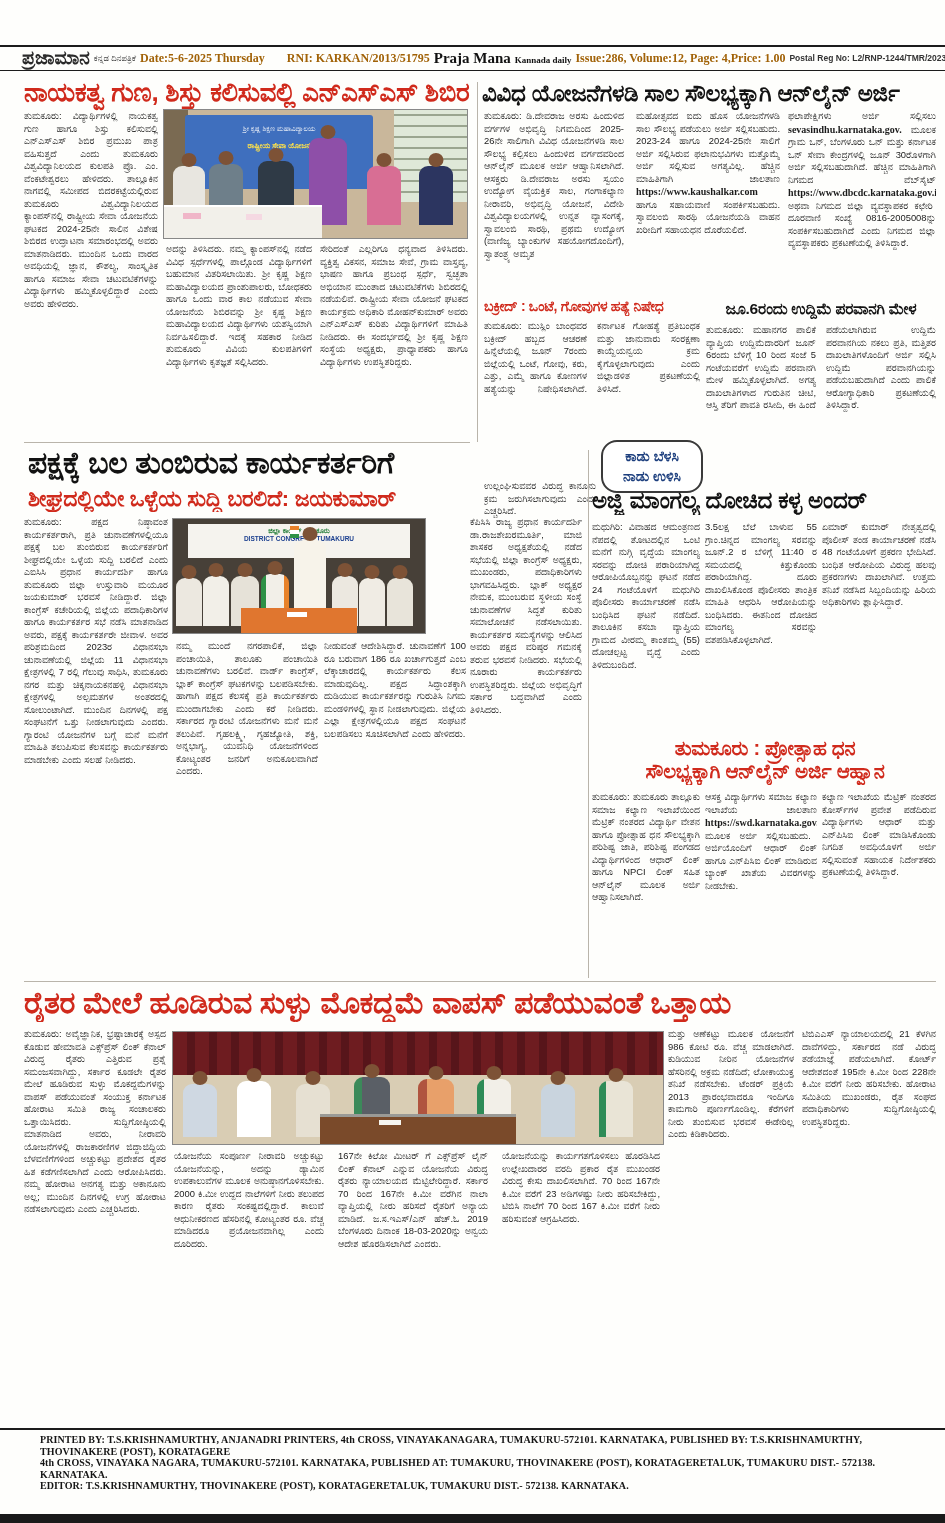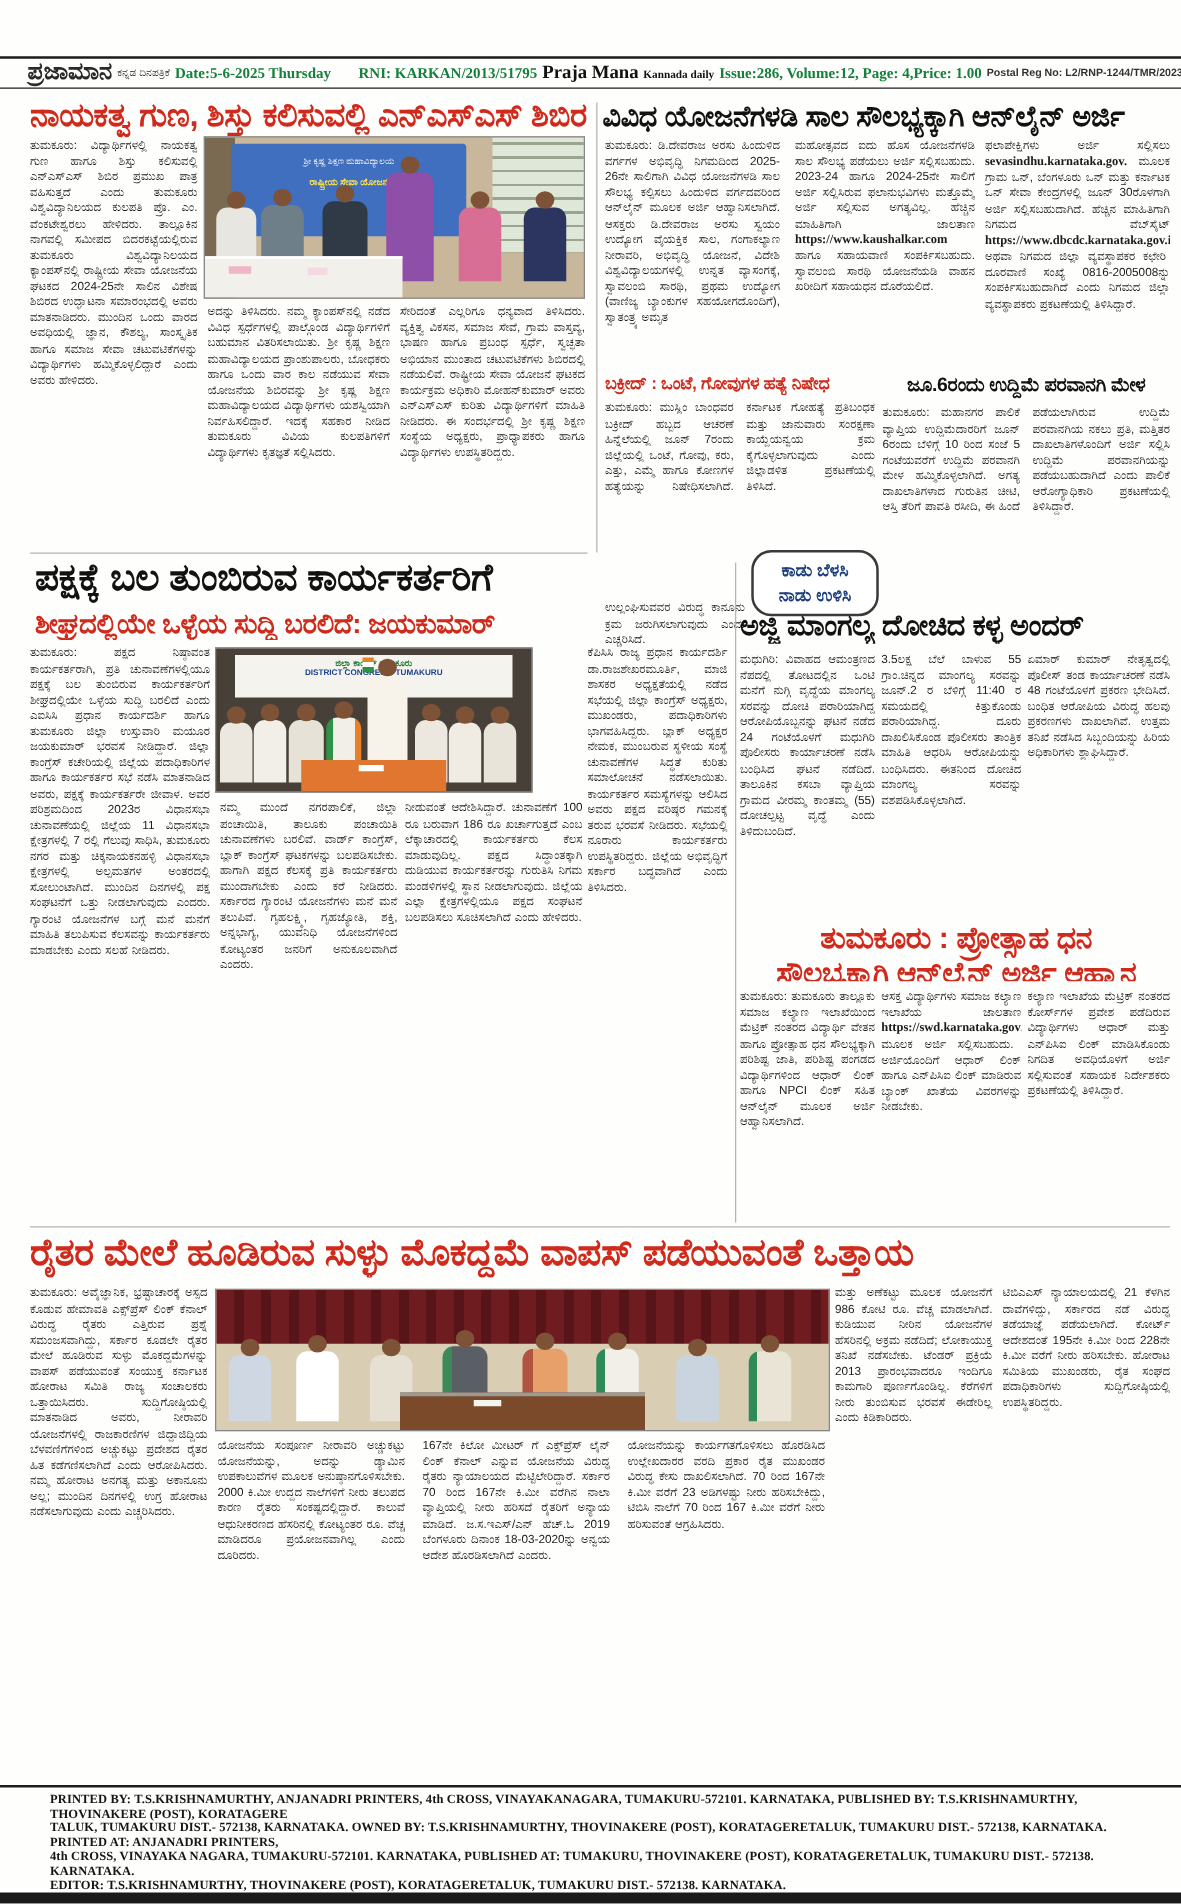--- a/index.html
+++ b/index.html
@@ -7,21 +7,21 @@
   .abs{position:absolute;}
   .rule{background:#1c1c1c;}
   .rule-light{background:#b9b4aa;}
   .btxt{font-size:9.4px;line-height:1.33;text-align:justify;color:#1b1b1b;overflow:hidden;word-spacing:.5px;}
   .burl{font-weight:bold;font-family:"Liberation Serif",serif;font-size:10px;}
   .hl-red{color:#d02a1c;font-weight:bold;letter-spacing:-.3px;}
   .hl-blk{color:#121212;font-weight:bold;letter-spacing:-.3px;}
   .masthead{display:flex;align-items:center;gap:4px;white-space:nowrap;}
   .mh-logo{font-size:19px;font-weight:bold;color:#2a2a2a;font-family:"Liberation Serif",serif;}
   .mh-small{font-size:8.5px;color:#333;}
-  .mh-mid{font-size:12px;font-weight:bold;font-family:"Liberation Serif",serif;color:#15803d;}
+  .mh-mid{font-size:12px;font-weight:bold;font-family:"Liberation Serif",serif;color:#a16207;}
   .mh-en{font-size:15px;font-weight:bold;font-family:"Liberation Serif",serif;color:#111;}
   .mh-en small{font-size:9px;font-weight:bold;}
   .photo{overflow:hidden;background:#c9b79b;border:1px solid #888;}
   .fig{position:absolute;border-radius:9px 9px 0 0;}
   .fig::before{content:"";position:absolute;top:-13px;left:50%;transform:translateX(-50%);width:15px;height:14px;border-radius:50%;background:#7d5236;}
   .slogan{border:2px solid #3a3a3a;border-radius:16px;color:#1d3f7e;font-weight:bold;font-size:14px;text-align:center;line-height:1.4;padding-top:5px;background:#fff;}
   .cols2{column-count:2;column-gap:10px;}
   .footer-line{font-family:"Liberation Serif",serif;font-size:10px;font-weight:bold;color:#151515;line-height:11.5px;letter-spacing:.1px;}
 </style>
 </head>
@@ -115,21 +115,21 @@
   <div class="abs btxt" style="left:324px;top:640px;width:142px;height:338px;">ನೀಡುವಂತೆ ಆದೇಶಿಸಿದ್ದಾರೆ. ಚುನಾವಣೆಗೆ 100 ರೂ ಬರುವಾಗ 186 ರೂ ಖರ್ಚಾಗುತ್ತದೆ ಎಂಬ ಲೆಕ್ಕಾಚಾರದಲ್ಲಿ ಕಾರ್ಯಕರ್ತರು ಕೆಲಸ ಮಾಡುವುದಿಲ್ಲ. ಪಕ್ಷದ ಸಿದ್ಧಾಂತಕ್ಕಾಗಿ ದುಡಿಯುವ ಕಾರ್ಯಕರ್ತರನ್ನು ಗುರುತಿಸಿ ನಿಗಮ ಮಂಡಳಿಗಳಲ್ಲಿ ಸ್ಥಾನ ನೀಡಲಾಗುವುದು. ಜಿಲ್ಲೆಯ ಎಲ್ಲಾ ಕ್ಷೇತ್ರಗಳಲ್ಲಿಯೂ ಪಕ್ಷದ ಸಂಘಟನೆ ಬಲಪಡಿಸಲು ಸೂಚಿಸಲಾಗಿದೆ ಎಂದು ಹೇಳಿದರು.</div>
   <div class="abs btxt" style="left:470px;top:516px;width:112px;height:462px;">ಕೆಪಿಸಿಸಿ ರಾಜ್ಯ ಪ್ರಧಾನ ಕಾರ್ಯದರ್ಶಿ ಡಾ.ರಾಜಶೇಖರಮೂರ್ತಿ, ಮಾಜಿ ಶಾಸಕರ ಅಧ್ಯಕ್ಷತೆಯಲ್ಲಿ ನಡೆದ ಸಭೆಯಲ್ಲಿ ಜಿಲ್ಲಾ ಕಾಂಗ್ರೆಸ್ ಅಧ್ಯಕ್ಷರು, ಮುಖಂಡರು, ಪದಾಧಿಕಾರಿಗಳು ಭಾಗವಹಿಸಿದ್ದರು. ಬ್ಲಾಕ್ ಅಧ್ಯಕ್ಷರ ನೇಮಕ, ಮುಂಬರುವ ಸ್ಥಳೀಯ ಸಂಸ್ಥೆ ಚುನಾವಣೆಗಳ ಸಿದ್ಧತೆ ಕುರಿತು ಸಮಾಲೋಚನೆ ನಡೆಸಲಾಯಿತು. ಕಾರ್ಯಕರ್ತರ ಸಮಸ್ಯೆಗಳನ್ನು ಆಲಿಸಿದ ಅವರು ಪಕ್ಷದ ವರಿಷ್ಠರ ಗಮನಕ್ಕೆ ತರುವ ಭರವಸೆ ನೀಡಿದರು. ಸಭೆಯಲ್ಲಿ ನೂರಾರು ಕಾರ್ಯಕರ್ತರು ಉಪಸ್ಥಿತರಿದ್ದರು. ಜಿಲ್ಲೆಯ ಅಭಿವೃದ್ಧಿಗೆ ಸರ್ಕಾರ ಬದ್ಧವಾಗಿದೆ ಎಂದು ತಿಳಿಸಿದರು.</div>
 
   <div class="abs rule-light" style="left:588px;top:450px;width:1px;height:528px;"></div>
 
   <div class="abs hl-blk" style="left:592px;top:487px;width:346px;height:28px;font-size:23px;overflow:hidden;">ಅಜ್ಜಿ ಮಾಂಗಲ್ಯ ದೋಚಿದ ಕಳ್ಳ ಅಂದರ್</div>
   <div class="abs btxt" style="left:592px;top:521px;width:108px;height:210px;">ಮಧುಗಿರಿ: ವಿವಾಹದ ಆಮಂತ್ರಣದ ನೆಪದಲ್ಲಿ ತೋಟದಲ್ಲಿನ ಒಂಟಿ ಮನೆಗೆ ನುಗ್ಗಿ ವೃದ್ಧೆಯ ಮಾಂಗಲ್ಯ ಸರವನ್ನು ದೋಚಿ ಪರಾರಿಯಾಗಿದ್ದ ಆರೋಪಿಯೊಬ್ಬನನ್ನು ಘಟನೆ ನಡೆದ 24 ಗಂಟೆಯೊಳಗೆ ಮಧುಗಿರಿ ಪೊಲೀಸರು ಕಾರ್ಯಾಚರಣೆ ನಡೆಸಿ ಬಂಧಿಸಿದ ಘಟನೆ ನಡೆದಿದೆ. ತಾಲೂಕಿನ ಕಸಬಾ ವ್ಯಾಪ್ತಿಯ ಗ್ರಾಮದ ವೀರಮ್ಮ ಕಾಂತಮ್ಮ (55) ದೋಚಲ್ಪಟ್ಟ ವೃದ್ಧೆ ಎಂದು ತಿಳಿದುಬಂದಿದೆ.</div>
   <div class="abs btxt" style="left:705px;top:521px;width:112px;height:210px;">3.5ಲಕ್ಷ ಬೆಲೆ ಬಾಳುವ 55 ಗ್ರಾಂ.ಚಿನ್ನದ ಮಾಂಗಲ್ಯ ಸರವನ್ನು ಜೂನ್.2 ರ ಬೆಳಿಗ್ಗೆ 11:40 ರ ಸಮಯದಲ್ಲಿ ಕಿತ್ತುಕೊಂಡು ಪರಾರಿಯಾಗಿದ್ದ. ದೂರು ದಾಖಲಿಸಿಕೊಂಡ ಪೊಲೀಸರು ತಾಂತ್ರಿಕ ಮಾಹಿತಿ ಆಧರಿಸಿ ಆರೋಪಿಯನ್ನು ಬಂಧಿಸಿದರು. ಈತನಿಂದ ದೋಚಿದ ಮಾಂಗಲ್ಯ ಸರವನ್ನು ವಶಪಡಿಸಿಕೊಳ್ಳಲಾಗಿದೆ.</div>
   <div class="abs btxt" style="left:822px;top:521px;width:114px;height:210px;">ಏಮಾರ್ ಕುಮಾರ್ ನೇತೃತ್ವದಲ್ಲಿ ಪೊಲೀಸ್ ತಂಡ ಕಾರ್ಯಾಚರಣೆ ನಡೆಸಿ 48 ಗಂಟೆಯೊಳಗೆ ಪ್ರಕರಣ ಭೇದಿಸಿದೆ. ಬಂಧಿತ ಆರೋಪಿಯ ವಿರುದ್ಧ ಹಲವು ಪ್ರಕರಣಗಳು ದಾಖಲಾಗಿವೆ. ಉತ್ತಮ ತನಿಖೆ ನಡೆಸಿದ ಸಿಬ್ಬಂದಿಯನ್ನು ಹಿರಿಯ ಅಧಿಕಾರಿಗಳು ಶ್ಲಾಘಿಸಿದ್ದಾರೆ.</div>
 
-  <div class="abs hl-red" style="left:594px;top:737px;width:342px;height:48px;font-size:24px;text-align:center;line-height:1.15;overflow:hidden;">
+  <div class="abs hl-red" style="left:594px;top:737px;width:342px;height:48px;font-size:20px;text-align:center;line-height:1.15;overflow:hidden;">
     <div>ತುಮಕೂರು : ಪ್ರೋತ್ಸಾಹ ಧನ</div>
     <div>ಸೌಲಭ್ಯಕ್ಕಾಗಿ ಆನ್‌ಲೈನ್ ಅರ್ಜಿ ಆಹ್ವಾನ</div>
   </div>
   <div class="abs btxt" style="left:592px;top:791px;width:108px;height:188px;">ತುಮಕೂರು: ತುಮಕೂರು ತಾಲ್ಲೂಕು ಸಮಾಜ ಕಲ್ಯಾಣ ಇಲಾಖೆಯಿಂದ ಮೆಟ್ರಿಕ್ ನಂತರದ ವಿದ್ಯಾರ್ಥಿ ವೇತನ ಹಾಗೂ ಪ್ರೋತ್ಸಾಹ ಧನ ಸೌಲಭ್ಯಕ್ಕಾಗಿ ಪರಿಶಿಷ್ಟ ಜಾತಿ, ಪರಿಶಿಷ್ಟ ಪಂಗಡದ ವಿದ್ಯಾರ್ಥಿಗಳಿಂದ ಆಧಾರ್ ಲಿಂಕ್ ಹಾಗೂ NPCI ಲಿಂಕ್ ಸಹಿತ ಆನ್‌ಲೈನ್ ಮೂಲಕ ಅರ್ಜಿ ಆಹ್ವಾನಿಸಲಾಗಿದೆ.</div>
   <div class="abs btxt" style="left:705px;top:791px;width:112px;height:188px;"><span>ಆಸಕ್ತ ವಿದ್ಯಾರ್ಥಿಗಳು ಸಮಾಜ ಕಲ್ಯಾಣ ಇಲಾಖೆಯ ಜಾಲತಾಣ </span><span class="burl">https://swd.karnataka.gov.in</span><span> ಮೂಲಕ ಅರ್ಜಿ ಸಲ್ಲಿಸಬಹುದು. ಅರ್ಜಿಯೊಂದಿಗೆ ಆಧಾರ್ ಲಿಂಕ್ ಹಾಗೂ ಎನ್‌ಪಿಸಿಐ ಲಿಂಕ್ ಮಾಡಿರುವ ಬ್ಯಾಂಕ್ ಖಾತೆಯ ವಿವರಗಳನ್ನು ನೀಡಬೇಕು.</span></div>
   <div class="abs btxt" style="left:822px;top:791px;width:114px;height:188px;">ಕಲ್ಯಾಣ ಇಲಾಖೆಯ ಮೆಟ್ರಿಕ್ ನಂತರದ ಕೋರ್ಸ್‌ಗಳ ಪ್ರವೇಶ ಪಡೆದಿರುವ ವಿದ್ಯಾರ್ಥಿಗಳು ಆಧಾರ್ ಮತ್ತು ಎನ್‌ಪಿಸಿಐ ಲಿಂಕ್ ಮಾಡಿಸಿಕೊಂಡು ನಿಗದಿತ ಅವಧಿಯೊಳಗೆ ಅರ್ಜಿ ಸಲ್ಲಿಸುವಂತೆ ಸಹಾಯಕ ನಿರ್ದೇಶಕರು ಪ್ರಕಟಣೆಯಲ್ಲಿ ತಿಳಿಸಿದ್ದಾರೆ.</div>
 
   <div class="abs rule-light" style="left:24px;top:981px;width:912px;height:1px;"></div>
 
   <div class="abs hl-red" style="left:24px;top:986px;width:912px;height:36px;font-size:30px;overflow:hidden;">ರೈತರ ಮೇಲೆ ಹೂಡಿರುವ ಸುಳ್ಳು ಮೊಕದ್ದಮೆ ವಾಪಸ್ ಪಡೆಯುವಂತೆ ಒತ್ತಾಯ</div>
@@ -152,19 +152,18 @@
   <div class="abs btxt" style="left:24px;top:1028px;width:142px;height:394px;">ತುಮಕೂರು: ಅವೈಜ್ಞಾನಿಕ, ಭ್ರಷ್ಟಾಚಾರಕ್ಕೆ ಅಸ್ಪದ ಕೊಡುವ ಹೇಮಾವತಿ ಎಕ್ಸ್‌ಪ್ರೆಸ್ ಲಿಂಕ್ ಕೆನಾಲ್ ವಿರುದ್ಧ ರೈತರು ಎತ್ತಿರುವ ಪ್ರಶ್ನೆ ಸಮಂಜಸವಾಗಿದ್ದು, ಸರ್ಕಾರ ಕೂಡಲೇ ರೈತರ ಮೇಲೆ ಹೂಡಿರುವ ಸುಳ್ಳು ಮೊಕದ್ದಮೆಗಳನ್ನು ವಾಪಸ್ ಪಡೆಯುವಂತೆ ಸಂಯುಕ್ತ ಕರ್ನಾಟಕ ಹೋರಾಟ ಸಮಿತಿ ರಾಜ್ಯ ಸಂಚಾಲಕರು ಒತ್ತಾಯಿಸಿದರು. ಸುದ್ದಿಗೋಷ್ಠಿಯಲ್ಲಿ ಮಾತನಾಡಿದ ಅವರು, ನೀರಾವರಿ ಯೋಜನೆಗಳಲ್ಲಿ ರಾಜಕಾರಣಿಗಳ ಜಿದ್ದಾಜಿದ್ದಿಯ ಬೆಳವಣಿಗೆಗಳಿಂದ ಅಚ್ಚುಕಟ್ಟು ಪ್ರದೇಶದ ರೈತರ ಹಿತ ಕಡೆಗಣಿಸಲಾಗಿದೆ ಎಂದು ಆರೋಪಿಸಿದರು. ನಮ್ಮ ಹೋರಾಟ ಅನಗತ್ಯ ಮತ್ತು ಅಕಾನೂನು ಅಲ್ಲ; ಮುಂದಿನ ದಿನಗಳಲ್ಲಿ ಉಗ್ರ ಹೋರಾಟ ನಡೆಸಲಾಗುವುದು ಎಂದು ಎಚ್ಚರಿಸಿದರು.</div>
   <div class="abs btxt" style="left:174px;top:1150px;width:150px;height:272px;">ಯೋಜನೆಯ ಸಂಪೂರ್ಣ ನೀರಾವರಿ ಅಚ್ಚುಕಟ್ಟು ಯೋಜನೆಯನ್ನು, ಅದನ್ನು ಡ್ಯಾಮಿನ ಉಪಕಾಲುವೆಗಳ ಮೂಲಕ ಅನುಷ್ಠಾನಗೊಳಿಸಬೇಕು. 2000 ಕಿ.ಮೀ ಉದ್ದದ ನಾಲೆಗಳಿಗೆ ನೀರು ತಲುಪದ ಕಾರಣ ರೈತರು ಸಂಕಷ್ಟದಲ್ಲಿದ್ದಾರೆ. ಕಾಲುವೆ ಆಧುನೀಕರಣದ ಹೆಸರಿನಲ್ಲಿ ಕೋಟ್ಯಂತರ ರೂ. ವೆಚ್ಚ ಮಾಡಿದರೂ ಪ್ರಯೋಜನವಾಗಿಲ್ಲ ಎಂದು ದೂರಿದರು.</div>
   <div class="abs btxt" style="left:338px;top:1150px;width:150px;height:272px;">167ನೇ ಕಿಲೋ ಮೀಟರ್ ಗೆ ಎಕ್ಸ್‌ಪ್ರೆಸ್ ಲೈನ್ ಲಿಂಕ್ ಕೆನಾಲ್ ಎನ್ನುವ ಯೋಜನೆಯ ವಿರುದ್ಧ ರೈತರು ನ್ಯಾಯಾಲಯದ ಮೆಟ್ಟಿಲೇರಿದ್ದಾರೆ. ಸರ್ಕಾರ 70 ರಿಂದ 167ನೇ ಕಿ.ಮೀ ವರೆಗಿನ ನಾಲಾ ವ್ಯಾಪ್ತಿಯಲ್ಲಿ ನೀರು ಹರಿಸದೆ ರೈತರಿಗೆ ಅನ್ಯಾಯ ಮಾಡಿದೆ. ಜ.ಸ.ಇಎಸ್/ಎನ್ ಹೆಚ್.ಓ 2019 ಬೆಂಗಳೂರು ದಿನಾಂಕ 18-03-2020ನ್ನು ಅನ್ವಯ ಆದೇಶ ಹೊರಡಿಸಲಾಗಿದೆ ಎಂದರು.</div>
   <div class="abs btxt" style="left:502px;top:1150px;width:158px;height:272px;">ಯೋಜನೆಯನ್ನು ಕಾರ್ಯಗತಗೊಳಿಸಲು ಹೊರಡಿಸಿದ ಉಲ್ಲೇಖದಾರರ ವರದಿ ಪ್ರಕಾರ ರೈತ ಮುಖಂಡರ ವಿರುದ್ಧ ಕೇಸು ದಾಖಲಿಸಲಾಗಿದೆ. 70 ರಿಂದ 167ನೇ ಕಿ.ಮೀ ವರೆಗೆ 23 ಅಡಿಗಳಷ್ಟು ನೀರು ಹರಿಸಬೇಕಿದ್ದು, ಟಿಬಿಸಿ ನಾಲೆಗೆ 70 ರಿಂದ 167 ಕಿ.ಮೀ ವರೆಗೆ ನೀರು ಹರಿಸುವಂತೆ ಆಗ್ರಹಿಸಿದರು.</div>
   <div class="abs btxt" style="left:668px;top:1028px;width:126px;height:394px;">ಮತ್ತು ಅಣೆಕಟ್ಟು ಮೂಲಕ ಯೋಜನೆಗೆ 986 ಕೋಟಿ ರೂ. ವೆಚ್ಚ ಮಾಡಲಾಗಿದೆ. ಕುಡಿಯುವ ನೀರಿನ ಯೋಜನೆಗಳ ಹೆಸರಿನಲ್ಲಿ ಅಕ್ರಮ ನಡೆದಿದೆ; ಲೋಕಾಯುಕ್ತ ತನಿಖೆ ನಡೆಸಬೇಕು. ಟೆಂಡರ್ ಪ್ರಕ್ರಿಯೆ 2013 ಪ್ರಾರಂಭವಾದರೂ ಇಂದಿಗೂ ಕಾಮಗಾರಿ ಪೂರ್ಣಗೊಂಡಿಲ್ಲ. ಕೆರೆಗಳಿಗೆ ನೀರು ತುಂಬಿಸುವ ಭರವಸೆ ಈಡೇರಿಲ್ಲ ಎಂದು ಕಿಡಿಕಾರಿದರು.</div>
   <div class="abs btxt" style="left:802px;top:1028px;width:134px;height:394px;">ಟಿಬಿಎಎಸ್ ನ್ಯಾಯಾಲಯದಲ್ಲಿ 21 ಕೆಳಗಿನ ದಾವೆಗಳಿದ್ದು, ಸರ್ಕಾರದ ನಡೆ ವಿರುದ್ಧ ತಡೆಯಾಜ್ಞೆ ಪಡೆಯಲಾಗಿದೆ. ಕೋರ್ಟ್ ಆದೇಶದಂತೆ 195ನೇ ಕಿ.ಮೀ ರಿಂದ 228ನೇ ಕಿ.ಮೀ ವರೆಗೆ ನೀರು ಹರಿಸಬೇಕು. ಹೋರಾಟ ಸಮಿತಿಯ ಮುಖಂಡರು, ರೈತ ಸಂಘದ ಪದಾಧಿಕಾರಿಗಳು ಸುದ್ದಿಗೋಷ್ಠಿಯಲ್ಲಿ ಉಪಸ್ಥಿತರಿದ್ದರು.</div>
 
   <div class="abs rule" style="left:0;top:1428px;width:945px;height:2px;"></div>
   <div class="abs" style="left:40px;top:1434px;width:880px;height:50px;">
     <div class="footer-line">PRINTED BY: T.S.KRISHNAMURTHY, ANJANADRI PRINTERS, 4th CROSS, VINAYAKANAGARA, TUMAKURU-572101. KARNATAKA, PUBLISHED BY: T.S.KRISHNAMURTHY, THOVINAKERE (POST), KORATAGERE</div>
-    <div class="footer-line">TALUK, TUMAKURU DIST.- 572138, KARNATAKA. OWNED BY: T.S.KRISHNAMURTHY, THOVINAKERE (POST), KORATAGERETALUK, TUMAKURU DIST.- 572138, KARNATAKA. PRINTED AT: ANJANADRI PRINTERS,</div>
     <div class="footer-line">4th CROSS, VINAYAKA NAGARA, TUMAKURU-572101. KARNATAKA, PUBLISHED AT: TUMAKURU, THOVINAKERE (POST), KORATAGERETALUK, TUMAKURU DIST.- 572138. KARNATAKA.</div>
     <div class="footer-line">EDITOR: T.S.KRISHNAMURTHY, THOVINAKERE (POST), KORATAGERETALUK, TUMAKURU DIST.- 572138. KARNATAKA.</div>
   </div>
   <div class="abs" style="left:0;top:1514px;width:945px;height:9px;background:#1a1a1a;"></div>
 
 </div>
 
 </body></html>

